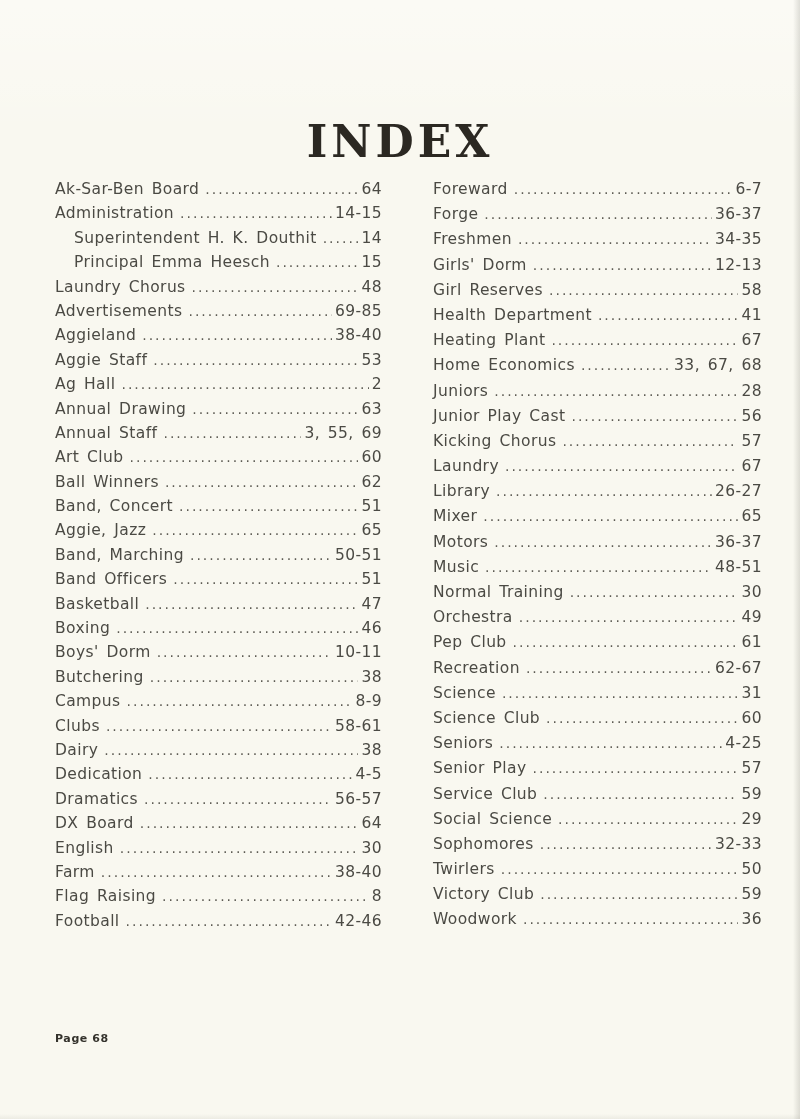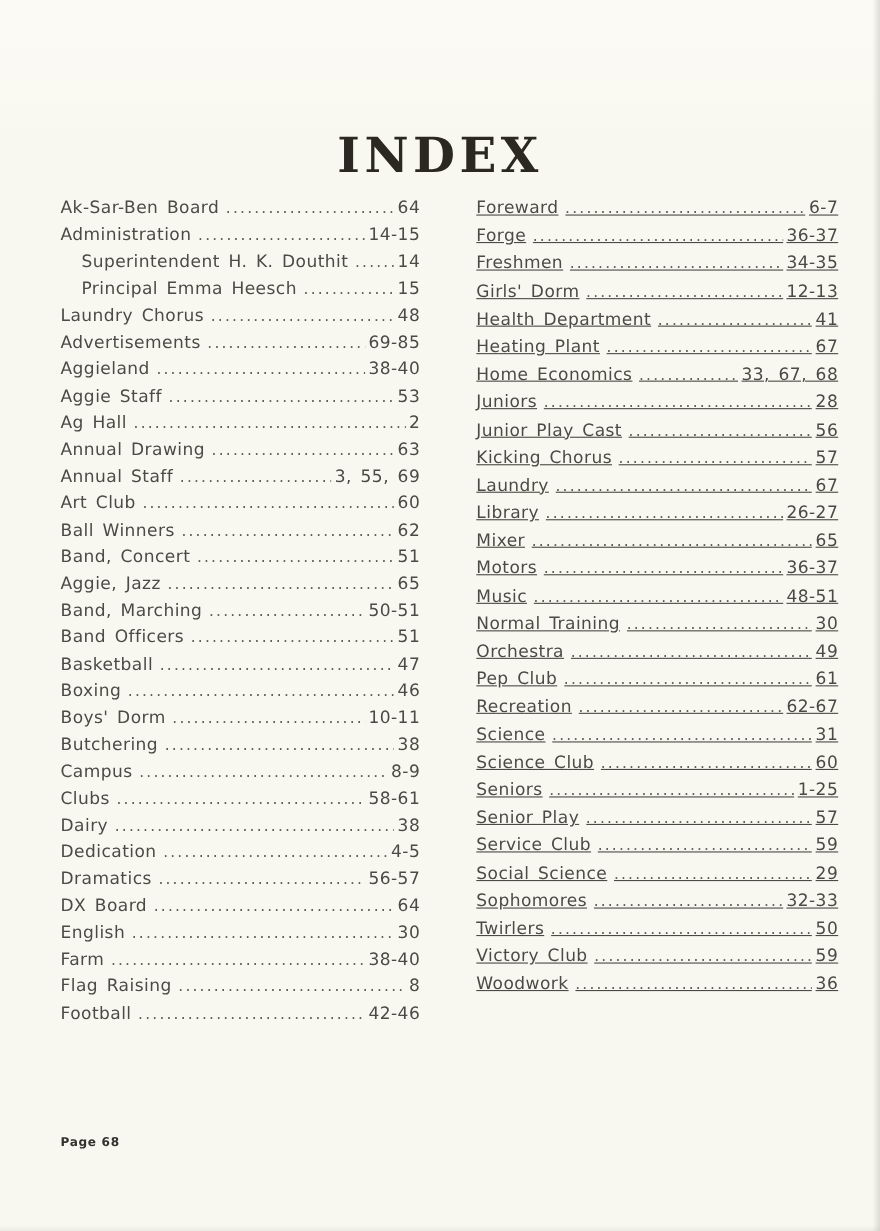--- a/index.html
+++ b/index.html
@@ -62,21 +62,21 @@
 
   .row {
     display: flex;
     align-items: baseline;
     font-size: 15.5px;
     letter-spacing: 0.4px;
     word-spacing: 2.5px;
     white-space: nowrap;
   }
   .col-left  .row { height: 24.4px; }
-  .col-right .row { height: 25.2px; text-decoration: underline; }
+  .col-right .row { height: 25.2px; }
   .row.indent { padding-left: 19px; }
 
   .label { flex: 0 0 auto; }
   .leader {
     flex: 1 1 auto;
     overflow: hidden;
     margin: 0 3px 0 6px;
     color: var(--leader-ink);
   }
   .leader::after {
@@ -307,20 +307,25 @@
     <span class="leader"></span>
     <span class="num">34-35</span>
   </div>
 
   <div class="row">
     <span class="label">Girls' Dorm</span>
     <span class="leader"></span>
     <span class="num">12-13</span>
   </div>
 
+  <div class="row">
+    <span class="label">Girl Reserves</span>
+    <span class="leader"></span>
+    <span class="num">58</span>
+  </div>
 
   <div class="row">
     <span class="label">Health Department</span>
     <span class="leader"></span>
     <span class="num">41</span>
   </div>
 
   <div class="row">
     <span class="label">Heating Plant</span>
     <span class="leader"></span>
@@ -413,21 +418,21 @@
 
   <div class="row">
     <span class="label">Science Club</span>
     <span class="leader"></span>
     <span class="num">60</span>
   </div>
 
   <div class="row">
     <span class="label">Seniors</span>
     <span class="leader"></span>
-    <span class="num">1-25</span>
+    <span class="num">4-25</span>
   </div>
 
   <div class="row">
     <span class="label">Senior Play</span>
     <span class="leader"></span>
     <span class="num">57</span>
   </div>
 
   <div class="row">
     <span class="label">Service Club</span>

